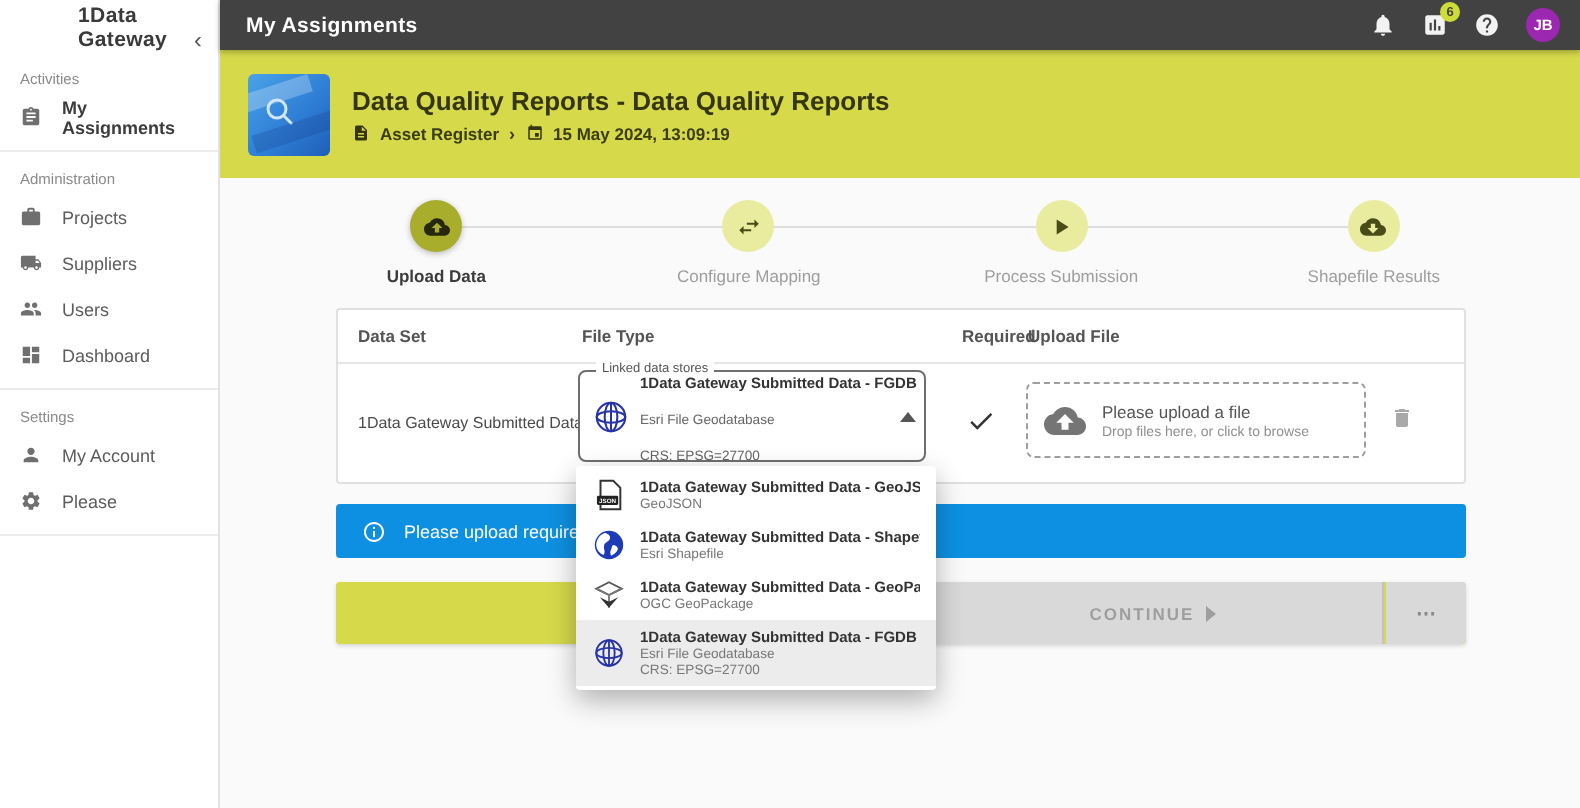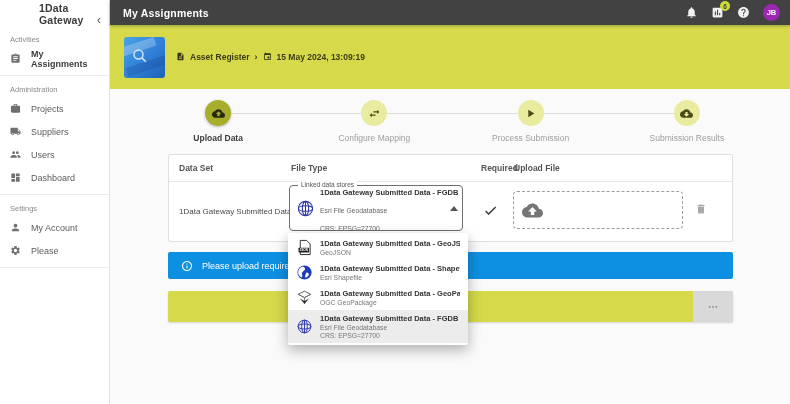--- a/index.html
+++ b/index.html
@@ -150,20 +150,21 @@
   <div class="header">
     <div class="thumb">
       <span class="mag">
         <svg width="18" height="18" viewBox="0 0 24 24" fill="none" stroke="#cfe6fb" stroke-width="2">
             <circle cx="10" cy="10" r="6"></circle>
             <line x1="14.5" y1="14.5" x2="20" y2="20"></line>
           </svg>
       </span>
     </div>
     <div class="header-text">
+      <div class="header-title">Data Quality Reports - Data Quality Reports</div>
       <div class="crumbs">
         <span class="crumb-ic">
           <svg width="9" height="9" viewBox="0 0 24 24" fill="currentColor">
               <path d="M14 2H6c-1.1 0-1.99.9-1.99 2L4 20c0 1.1.89 2 1.99 2H18c1.1 0 2-.9 2-2V8l-6-6zm2 16H8v-2h8v2zm0-4H8v-2h8v2zm-3-5V3.5L18.5 9H13z"></path>
             </svg>
         </span>
         <span>Asset Register</span>
         <span class="crumb-sep">›</span>
         <span class="crumb-ic">
           <svg width="9" height="9" viewBox="0 0 24 24" fill="currentColor">
@@ -272,21 +273,21 @@
           </svg>
       </div>
       <div class="step-label">Process Submission</div>
     </div>
     <div class="step">
       <div class="step-circle">
         <svg width="13" height="13" viewBox="0 0 24 24" fill="currentColor">
             <path d="M19.35 10.04C18.67 6.59 15.64 4 12 4 9.11 4 6.6 5.64 5.35 8.04 2.34 8.36 0 10.91 0 14c0 3.31 2.69 6 6 6h13c2.76 0 5-2.24 5-5 0-2.64-2.05-4.78-4.65-4.96zM17 13l-5 5-5-5h3V9h4v4h3z"></path>
           </svg>
       </div>
-      <div class="step-label">Submission Results</div>
+      <div class="step-label">Shapefile Results</div>
     </div>
   </div>
 
   <div class="card">
     <div class="card-head">
       <span class="col-h ch0">Data Set</span>
       <span class="col-h ch1">File Type</span>
       <span class="col-h ch2">Required</span>
       <span class="col-h ch3">Upload File</span>
     </div>
@@ -318,39 +319,47 @@
           <path d="M9 16.17L4.83 12l-1.42 1.41L9 19 21 7l-1.41-1.41z"></path>
         </svg>
     </span>
 
     <div class="dropzone">
       <span class="ic" style="color:#757575;">
         <svg width="21" height="21" viewBox="0 0 24 24" fill="currentColor">
             <path d="M19.35 10.04C18.67 6.59 15.64 4 12 4 9.11 4 6.6 5.64 5.35 8.04 2.34 8.36 0 10.91 0 14c0 3.31 2.69 6 6 6h13c2.76 0 5-2.24 5-5 0-2.64-2.05-4.78-4.65-4.96zM14 13v4h-4v-4H7l5-5 5 5h-3z"></path>
           </svg>
       </span>
+      <span>
+        <div class="dz-title">Please upload a file</div>
+        <div class="dz-sub">Drop files here, or click to browse</div>
+      </span>
     </div>
 
     <span class="trash">
       <svg width="12" height="12" viewBox="0 0 24 24" fill="currentColor">
           <path d="M6 19c0 1.1.9 2 2 2h8c1.1 0 2-.9 2-2V7H6v12zM19 4h-3.5l-1-1h-5l-1 1H5v2h14V4z"></path>
         </svg>
     </span>
   </div>
 
   <div class="infobar">
     <span class="ic">
       <svg width="12" height="12" viewBox="0 0 24 24" fill="currentColor">
           <path d="M11 7h2v2h-2zm0 4h2v6h-2zm1-9C6.48 2 2 6.48 2 12s4.48 10 10 10 10-4.48 10-10S17.52 2 12 2zm0 18c-4.41 0-8-3.59-8-8s3.59-8 8-8 8 3.59 8 8-3.59 8-8 8z"></path>
         </svg>
     </span>
     <span class="info-msg">Please upload required files</span>
   </div>
 
   <div class="actions">
+    <div class="btn-continue">
+      <span>CONTINUE</span>
+      <span class="tri-right"></span>
+    </div>
     <div class="btn-more">
       <span>⋯</span>
     </div>
   </div>
 
   <div class="dropdown">
     <div class="dd-opt">
       <span class="dd-ic">
         <svg width="17" height="17" viewBox="0 0 24 24">
             <path d="M6 2h9l5 5v15H6z" fill="#fff" stroke="#333" stroke-width="1.4"></path>

